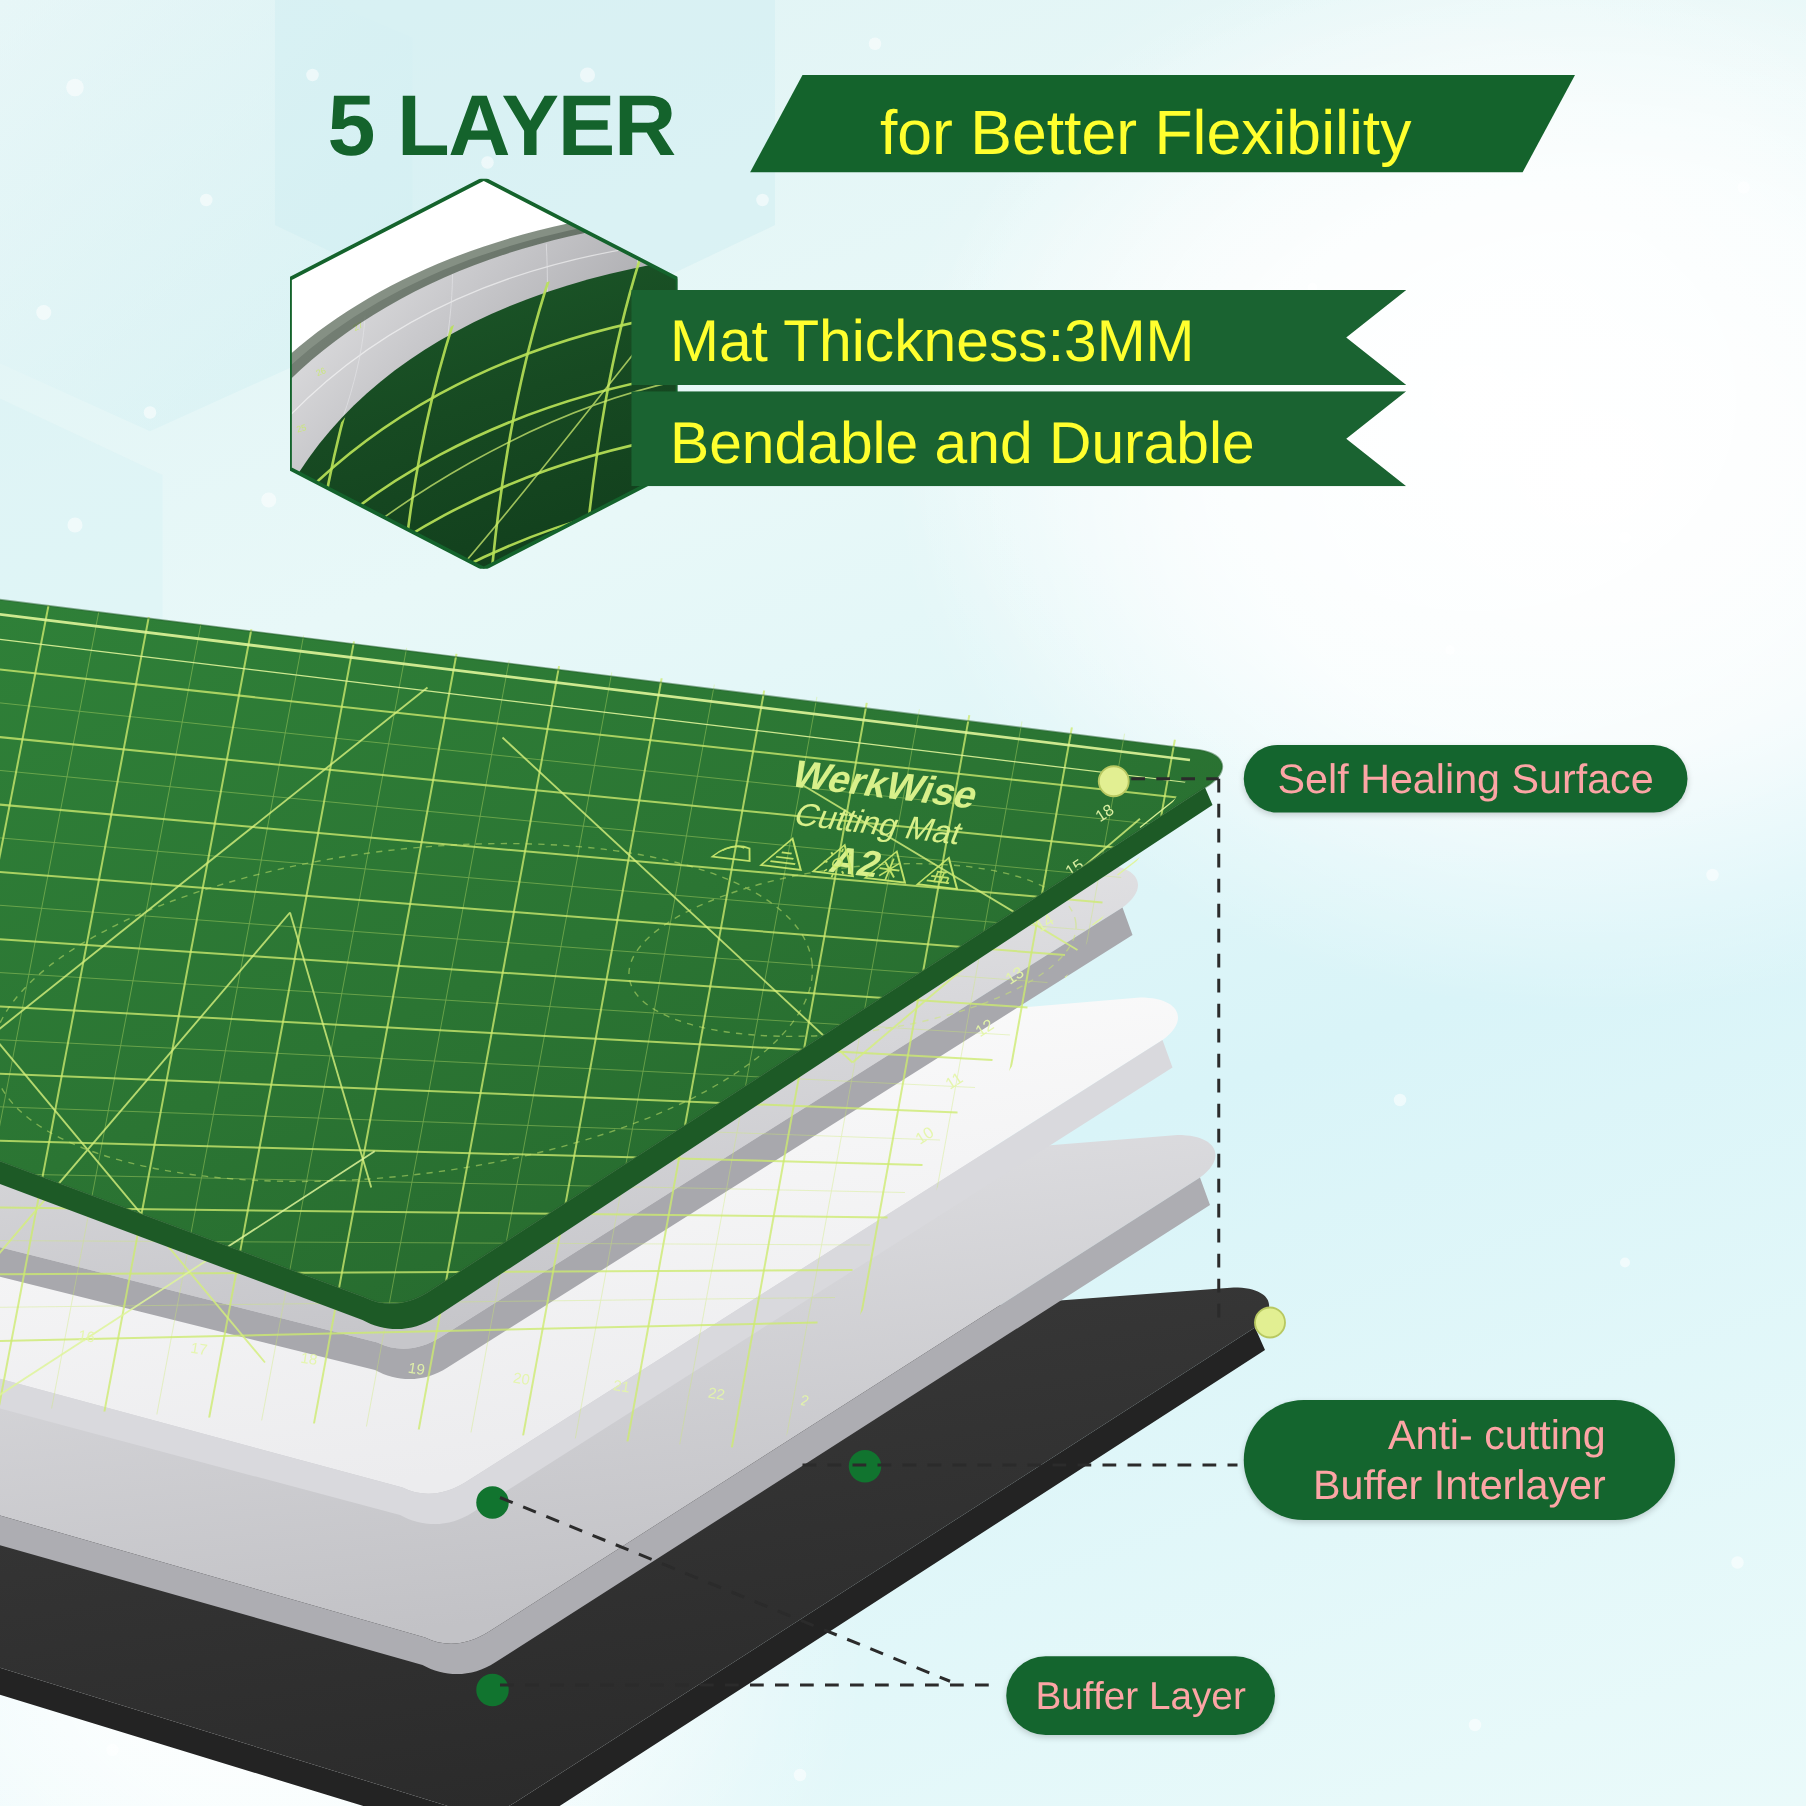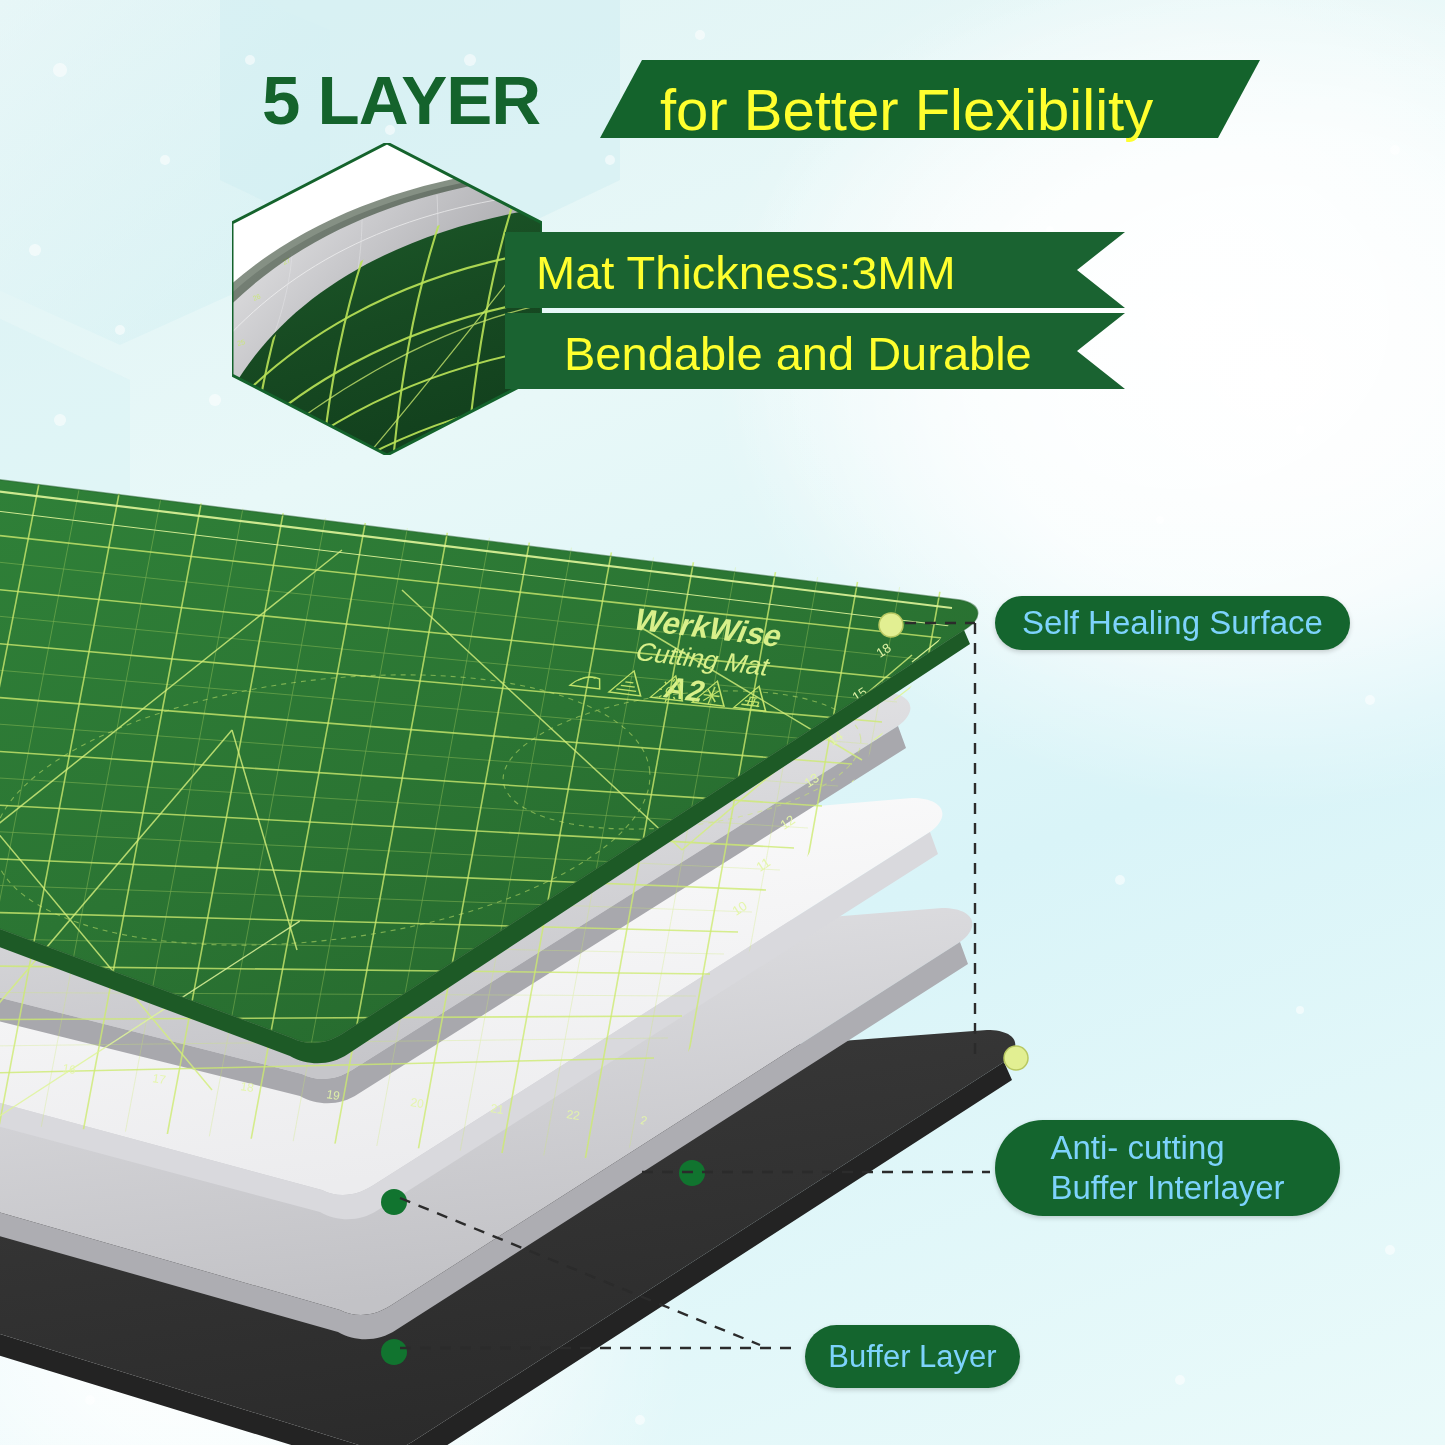--- a/index.html
+++ b/index.html
@@ -21,49 +21,49 @@
 
   
   .header { position:absolute; left:0; top:28px; width:1327px; height:110px; }
   .hdr-title {
     position:absolute; left:262px; top:38px;
     font-size:69px; font-weight:bold; letter-spacing:-1px;
     color:#14632c; line-height:1; white-space:nowrap;
   }
   .hdr-ribbon { position:absolute; left:600px; top:32px; width:660px; height:78px; }
   .hdr-ribbon-text {
-    position:absolute; left:660px; top:53px;
-    font-size:58px; color:#ffff2e; white-space:nowrap; line-height:1;
+    position:absolute; left:704px; top:53px;
+    font-size:50px; color:#ffff2e; white-space:nowrap; line-height:1;
   }
 
   
   .hexwrap { position:absolute; left:232px; top:143px; width:310px; height:312px; }
 
   
   .rib { position:absolute; }
   .rib-text {
     position:absolute; color:#ffff2e; white-space:nowrap;
     font-size:47px; line-height:1;text-align:center;
   }
   .rib1 { left:505px; top:232px; width:620px; height:76px; }
   .rib1-text { left:536px; top:249px; }
   .rib2 { left:505px; top:313px; width:620px; height:76px; }
-  .rib2-text { left:564px; top:330px; }
+  .rib2-text { left:536px; top:330px; }
 
   
   .product { position:absolute; left:-18px; top:430px; width:1110px; height:1015px; }
 
   
   .pill {
     position:absolute;
     background:#14652e;
-    color:#7dd3fc;
+    color:#fca5a5;
     border-radius:60px;
     display:flex; align-items:center; justify-content:center;
-    text-align:left;
+    text-align:right;
     white-space:pre-line;
     box-shadow:0 2px 5px rgba(0,0,0,0.18);
   }
   .pill-self { left:995px; top:596px; width:355px; height:54px; font-size:33px; }
   .pill-anti { left:995px; top:1120px; width:345px; height:96px; font-size:33px; line-height:1.22; }
   .pill-buffer { left:805px; top:1325px; width:215px; height:63px; font-size:31px; }
 
   .leaders { position:absolute; inset:0; width:1445px; height:1445px; pointer-events:none; }
 </style>
 </head>

